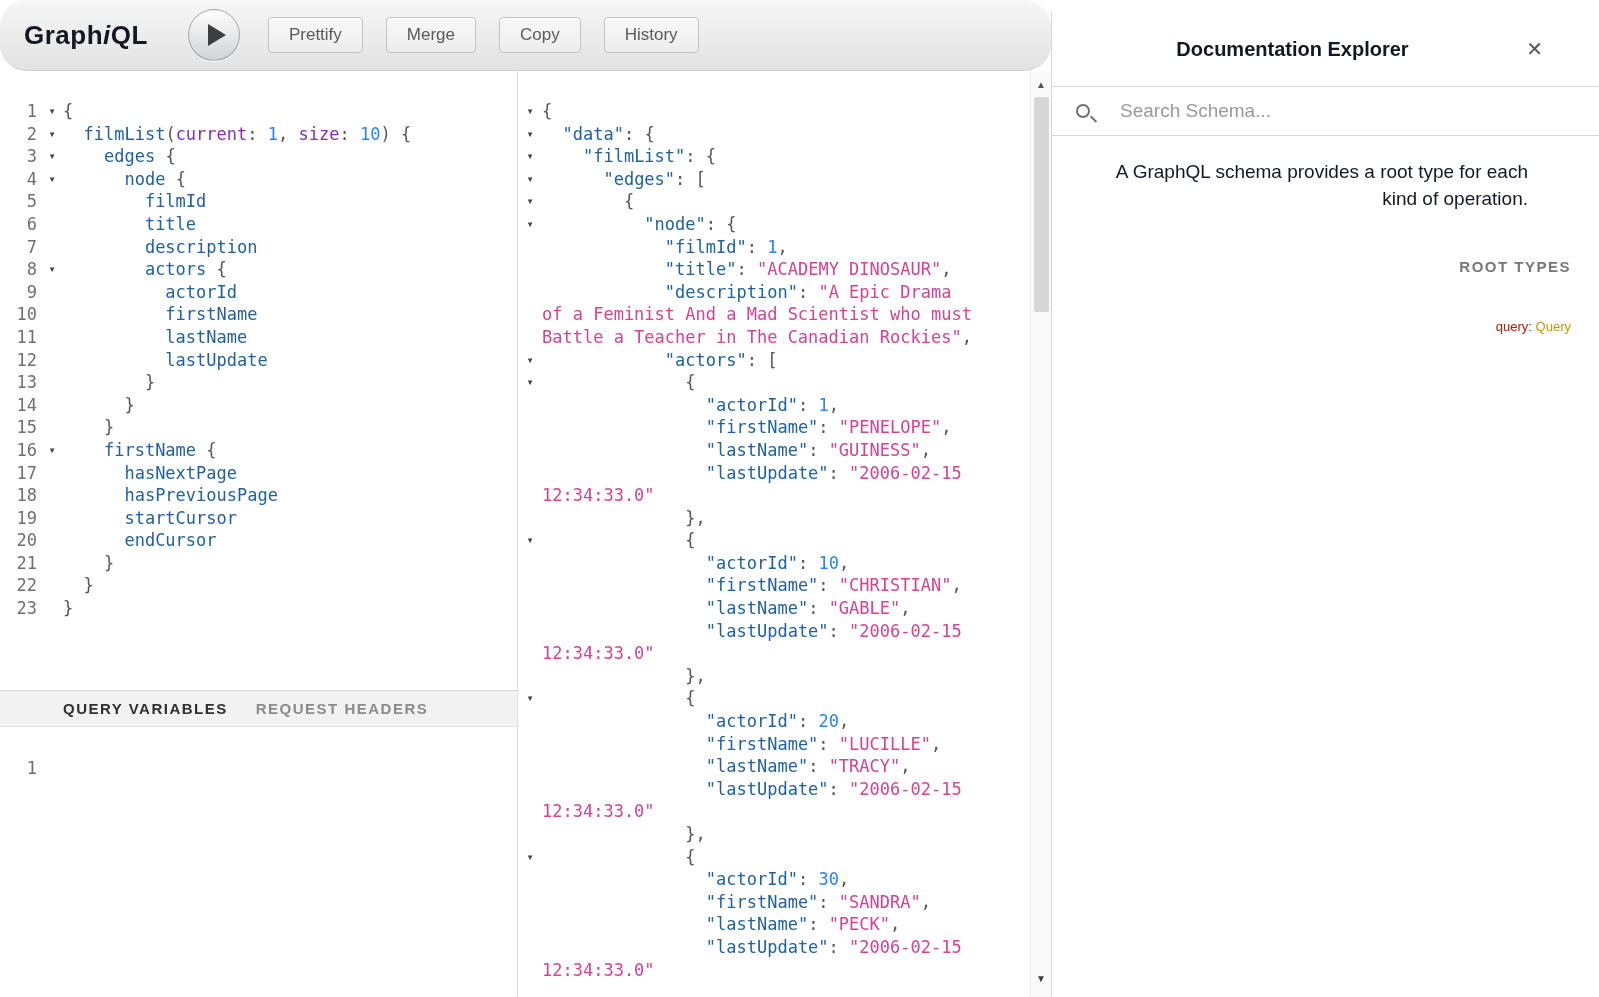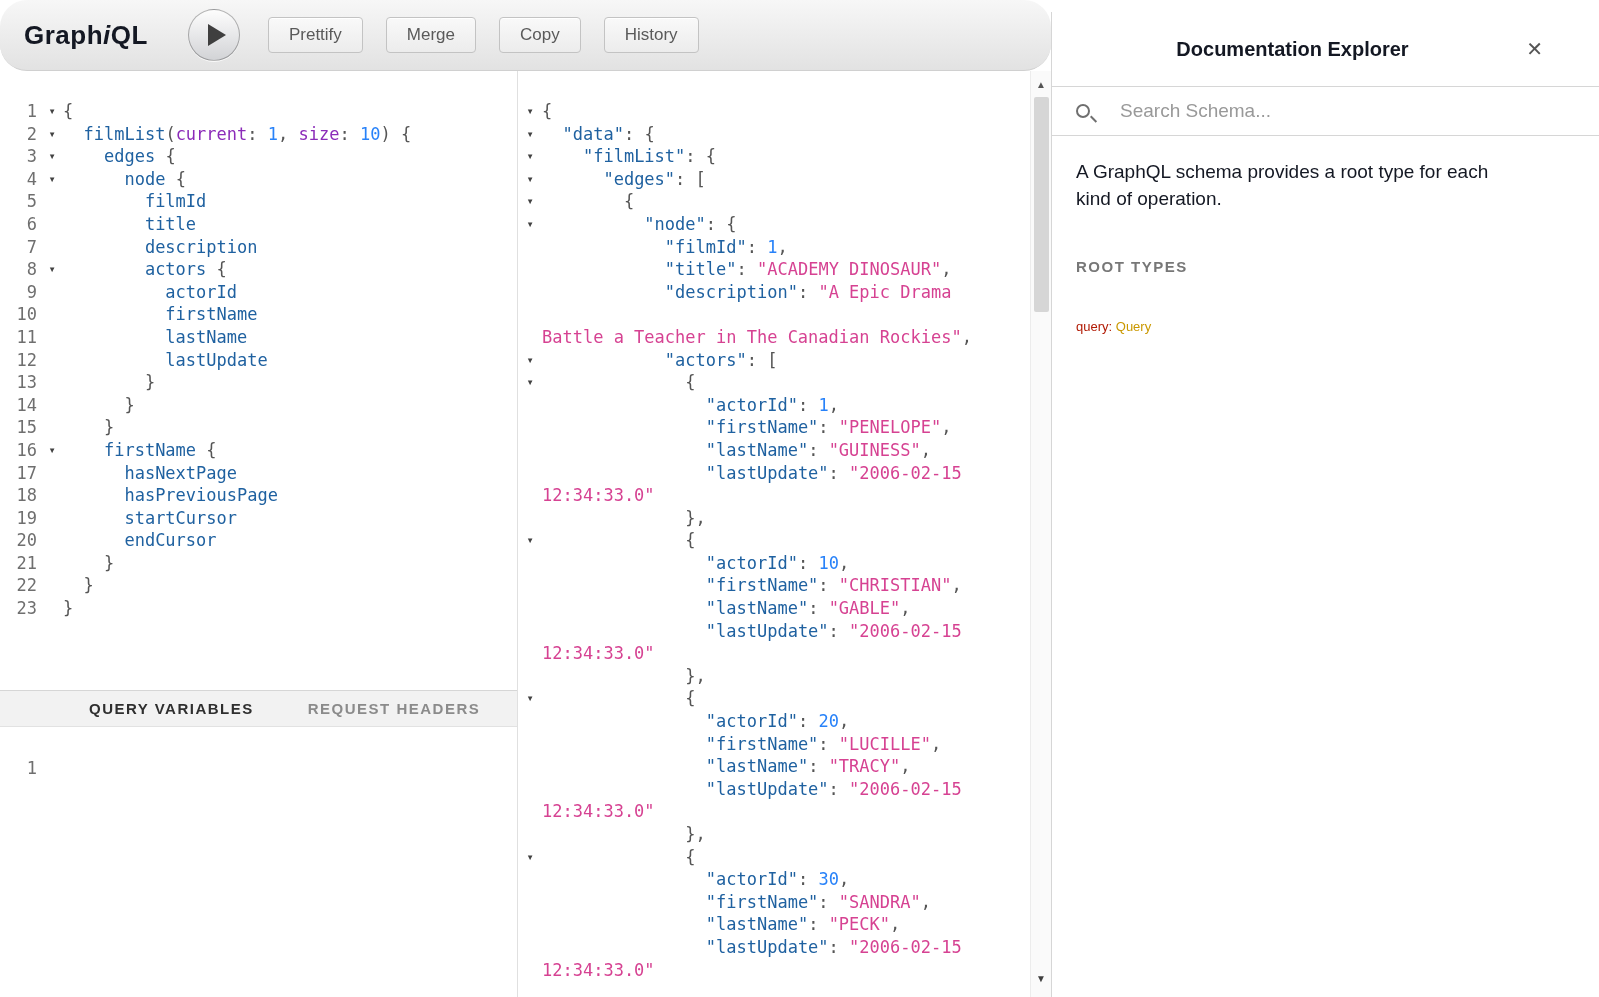--- a/index.html
+++ b/index.html
@@ -59,21 +59,21 @@
     background:#fff; overflow:hidden;
   }
 
   
   .variables-panel { position:absolute; left:0; top:690px; width:517px; height:307px; background:#fff; }
   .var-tabs {
     height:37px; background:#f2f2f2;
     border-top:1px solid #d6d6d6; border-bottom:1px solid #e2e2e2;
     display:flex; align-items:center; padding-left:63px; gap:28px;
   }
-  .var-tab { font-size:15px; font-weight:bold; letter-spacing:1.5px; color:#2f2f2f; cursor:pointer; white-space:nowrap;margin-left:26px; }
+  .var-tab { font-size:15px; font-weight:bold; letter-spacing:1.5px; color:#2f2f2f; cursor:pointer; white-space:nowrap; }
   .var-tab.inactive { color:#8b8b8b; }
   .var-editor { padding-top:30px; }
 
   
   .response-pane {
     position:absolute; left:517px; top:71px; width:513px; height:926px;
     background:#fff; border-left:1px solid #e0e0e0; overflow:hidden;
   }
 
   
@@ -113,21 +113,21 @@
   .search-icon { width:14px; height:14px; border:2px solid #6f6f6f; border-radius:50%; position:relative; flex:none; }
   .search-icon::after {
     content:""; position:absolute; width:2px; height:8px; background:#6f6f6f;
     left:12px; top:11px; transform:rotate(-45deg); transform-origin:top left;
   }
   .doc-search input {
     flex:1; border:none; outline:none; background:transparent;
     font-size:19px; color:#333; font-family:"Liberation Sans",sans-serif;
   }
   .doc-search input::placeholder { color:#999; }
-  .doc-body { padding:22px 28px 0 24px; }
+  .doc-body { padding:22px 28px 0 24px;text-align:right; }
   .doc-intro { font-size:19px; line-height:27px; color:#141823; max-width:452px; }
   .doc-category-title { margin-top:46px; font-size:15px; font-weight:bold; letter-spacing:1.5px; color:#777; }
   .doc-root-item { margin-top:44px; font-size:13px; }
   .kw-red { color:#B11A04; }
   .type-link { color:#CA9800; cursor:pointer; }
 </style>
 </head>
 <body>
 
 <div class="topbar">
@@ -185,21 +185,21 @@
   <div class="code-area">
       <div class="cm-line"><span class="fold">▾</span><span class="code"><span class="tk-p">{</span></span></div>
       <div class="cm-line"><span class="fold">▾</span><span class="code"><span class="tk-ws">  </span><span class="tk-def">"data"</span><span class="tk-p">:</span><span class="tk-ws"> </span><span class="tk-p">{</span></span></div>
       <div class="cm-line"><span class="fold">▾</span><span class="code"><span class="tk-ws">    </span><span class="tk-def">"filmList"</span><span class="tk-p">:</span><span class="tk-ws"> </span><span class="tk-p">{</span></span></div>
       <div class="cm-line"><span class="fold">▾</span><span class="code"><span class="tk-ws">      </span><span class="tk-def">"edges"</span><span class="tk-p">:</span><span class="tk-ws"> </span><span class="tk-p">[</span></span></div>
       <div class="cm-line"><span class="fold">▾</span><span class="code"><span class="tk-ws">        </span><span class="tk-p">{</span></span></div>
       <div class="cm-line"><span class="fold">▾</span><span class="code"><span class="tk-ws">          </span><span class="tk-def">"node"</span><span class="tk-p">:</span><span class="tk-ws"> </span><span class="tk-p">{</span></span></div>
       <div class="cm-line"><span class="fold"></span><span class="code"><span class="tk-ws">            </span><span class="tk-def">"filmId"</span><span class="tk-p">:</span><span class="tk-ws"> </span><span class="tk-num">1</span><span class="tk-p">,</span></span></div>
       <div class="cm-line"><span class="fold"></span><span class="code"><span class="tk-ws">            </span><span class="tk-def">"title"</span><span class="tk-p">:</span><span class="tk-ws"> </span><span class="tk-str">"ACADEMY DINOSAUR"</span><span class="tk-p">,</span></span></div>
       <div class="cm-line"><span class="fold"></span><span class="code"><span class="tk-ws">            </span><span class="tk-def">"description"</span><span class="tk-p">:</span><span class="tk-ws"> </span><span class="tk-str">"A Epic Drama</span></span></div>
-      <div class="cm-line"><span class="fold"></span></div>
+      <div class="cm-line"><span class="fold"></span><span class="code"><span class="tk-str">of a Feminist And a Mad Scientist who must</span></span></div>
       <div class="cm-line"><span class="fold"></span><span class="code"><span class="tk-str">Battle a Teacher in The Canadian Rockies"</span><span class="tk-p">,</span></span></div>
       <div class="cm-line"><span class="fold">▾</span><span class="code"><span class="tk-ws">            </span><span class="tk-def">"actors"</span><span class="tk-p">:</span><span class="tk-ws"> </span><span class="tk-p">[</span></span></div>
       <div class="cm-line"><span class="fold">▾</span><span class="code"><span class="tk-ws">              </span><span class="tk-p">{</span></span></div>
       <div class="cm-line"><span class="fold"></span><span class="code"><span class="tk-ws">                </span><span class="tk-def">"actorId"</span><span class="tk-p">:</span><span class="tk-ws"> </span><span class="tk-num">1</span><span class="tk-p">,</span></span></div>
       <div class="cm-line"><span class="fold"></span><span class="code"><span class="tk-ws">                </span><span class="tk-def">"firstName"</span><span class="tk-p">:</span><span class="tk-ws"> </span><span class="tk-str">"PENELOPE"</span><span class="tk-p">,</span></span></div>
       <div class="cm-line"><span class="fold"></span><span class="code"><span class="tk-ws">                </span><span class="tk-def">"lastName"</span><span class="tk-p">:</span><span class="tk-ws"> </span><span class="tk-str">"GUINESS"</span><span class="tk-p">,</span></span></div>
       <div class="cm-line"><span class="fold"></span><span class="code"><span class="tk-ws">                </span><span class="tk-def">"lastUpdate"</span><span class="tk-p">:</span><span class="tk-ws"> </span><span class="tk-str">"2006-02-15</span></span></div>
       <div class="cm-line"><span class="fold"></span><span class="code"><span class="tk-str">12:34:33.0"</span></span></div>
       <div class="cm-line"><span class="fold"></span><span class="code"><span class="tk-ws">              </span><span class="tk-p">},</span></span></div>
       <div class="cm-line"><span class="fold">▾</span><span class="code"><span class="tk-ws">              </span><span class="tk-p">{</span></span></div>

